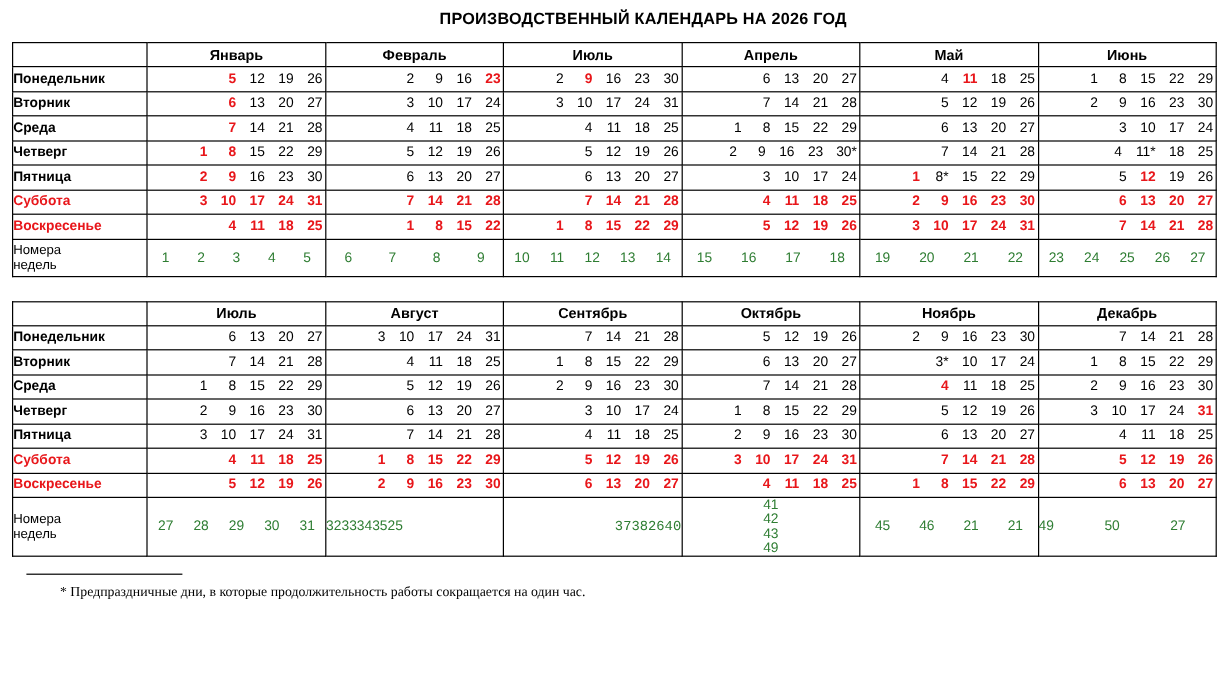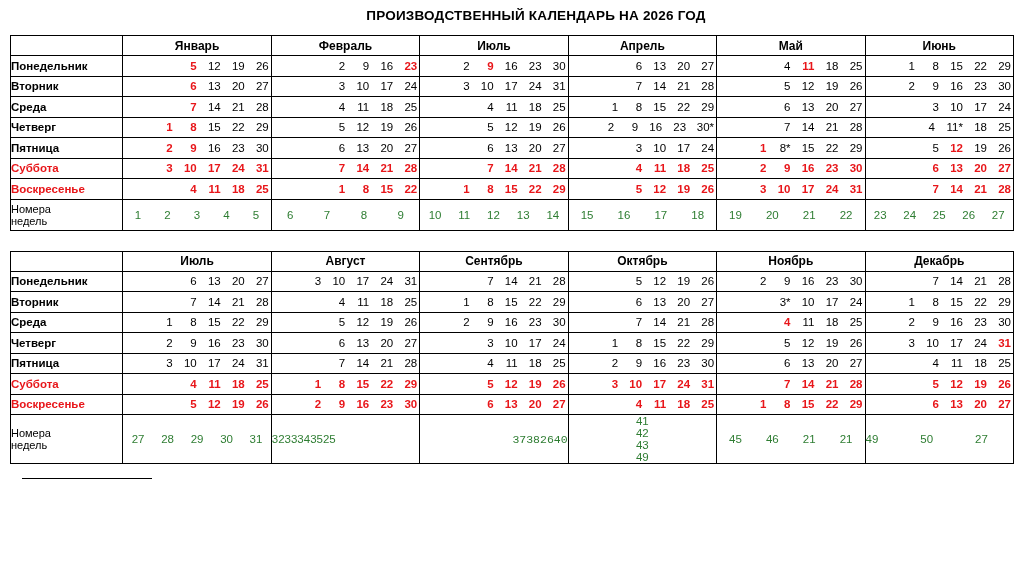--- a/index.html
+++ b/index.html
@@ -990,13 +990,14 @@
               </div>
             </td>
           </tr>
         </tbody>
       </table>
     </div>
   </div>
 
 <div class="footnote-wrap">
   <div class="fn-line"></div>
+  <div class="footnote">* Предпраздничные дни, в которые продолжительность работы сокращается на один час.</div>
 </div>
 
 </body></html>

